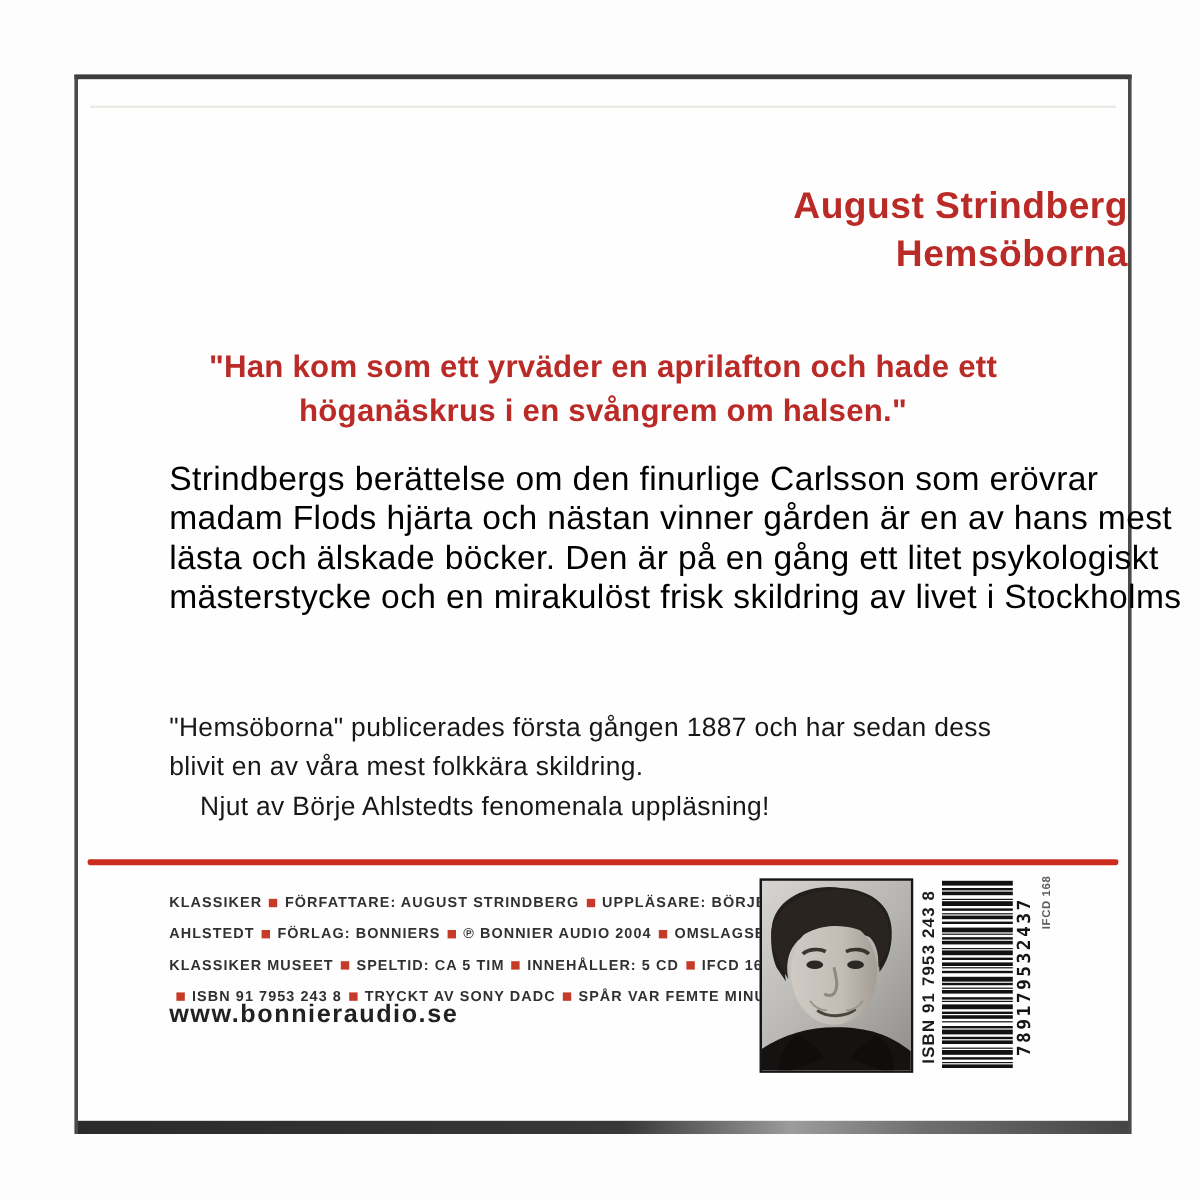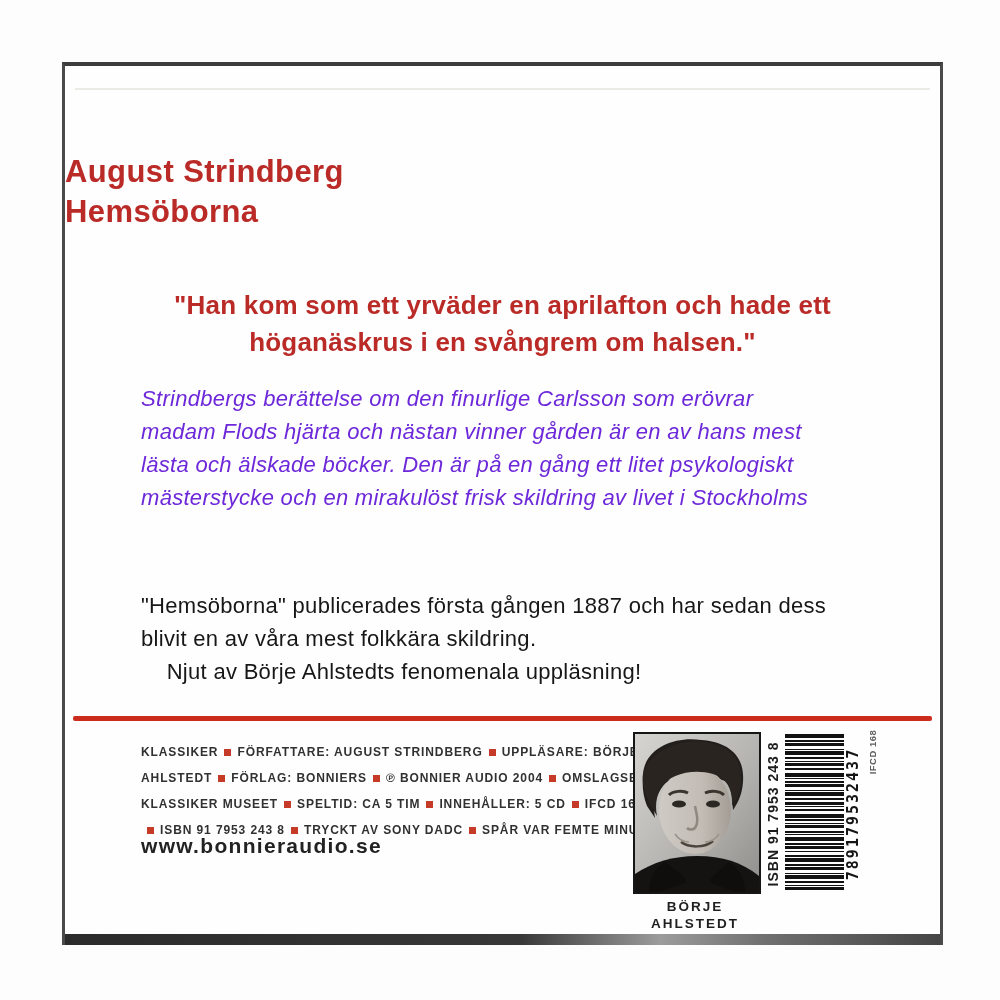--- a/index.html
+++ b/index.html
@@ -1,26 +1,26 @@
 <!DOCTYPE html>
 <html><head>
 <meta charset="utf-8">
 <style>
   html,body{margin:0;padding:0;background:#ffffff;}
   .stage{position:relative;width:1000px;height:1000px;background:#fdfdfd;overflow:hidden;
          font-family:"Liberation Sans", sans-serif;}
   .cover{position:absolute;left:62px;top:62px;width:875px;height:879px;background:#fefefe;
          border-top:4px solid #3d3d3d;border-left:3px solid #4a4a4a;border-right:3px solid #4a4a4a;}
   .inlay-edge{position:absolute;top:22px;left:10px;right:10px;height:2px;background:#eceae5;}
-  .title-block{position:absolute;top:86px;left:0;width:100%;text-align:left;
+  .title-block{position:absolute;top:86px;left:0;width:100%;text-align:right;
                font-weight:bold;font-size:31px;line-height:40px;letter-spacing:0.4px;}
   .quote-block{position:absolute;top:221px;left:0;width:100%;text-align:center;
                font-weight:bold;font-size:26px;line-height:37px;letter-spacing:0.2px;}
   .body-block{position:absolute;top:316px;left:76px;width:748px;
-              font-size:22px;line-height:33px;color:#6d28d9;letter-spacing:0.3px;font-style:italic;}
+              font-size:28px;line-height:33px;color:#000000;letter-spacing:0.3px;}
   .para2-block{position:absolute;top:523px;left:76px;width:748px;
               font-size:22px;line-height:33px;color:#171717;letter-spacing:0.3px;}
   .ln{white-space:pre;}
   .red-rule{position:absolute;top:650px;left:8px;right:8px;height:5px;background:#cc2c1e;border-radius:2px;}
   .credits{position:absolute;top:673px;left:76px;width:520px;
            font-size:12px;font-weight:bold;letter-spacing:0.9px;line-height:26px;color:#313131;}
   .credit-line{white-space:nowrap;}
   .sq{display:inline-block;width:7px;height:7px;background:#c63a28;margin:0 6px 1px 6px;vertical-align:middle;}
   .website{position:absolute;top:768px;left:76px;font-size:21px;font-weight:bold;
            letter-spacing:1.3px;color:#222;}
@@ -108,24 +108,20 @@
         <path d="M60,72 C62,82 64,88 60,94 C58,96 54,96 52,94" stroke="#8f887f" stroke-width="2.5" fill="none"></path>
         <path d="M46,108 C54,114 70,114 78,107" stroke="#4a443d" stroke-width="2.5" fill="none"></path>
         <path d="M40,100 C44,106 50,108 54,108" stroke="#9a938a" stroke-width="1.5" fill="none"></path>
         <path d="M84,100 C80,106 74,108 70,108" stroke="#9a938a" stroke-width="1.5" fill="none"></path>
         <path d="M0,158 L0,140 C18,128 38,122 62,122 C88,122 106,128 124,142 L124,158 Z" fill="#151311"></path>
         <path d="M30,128 C40,136 48,140 52,148 L24,158 L14,158 C14,144 20,134 30,128 Z" fill="#100e0c"></path>
         <path d="M94,128 C86,136 78,140 74,148 L100,158 L110,158 C110,144 104,134 94,128 Z" fill="#100e0c"></path>
       </svg>
     </div>
 
-    <div class="photo-caption">
-        <div class="ln">BÖRJE</div>
-        <div class="ln">AHLSTEDT</div>
-      </div>
 
     <div class="bars" id="bars">
         <div class="bar" style="top: 0px; height: 4px;"></div>
         <div class="bar" style="top: 6px; height: 2px;"></div>
         <div class="bar" style="top: 9px; height: 3px;"></div>
         <div class="bar" style="top: 15px; height: 1px;"></div>
         <div class="bar" style="top: 17px; height: 4px;"></div>
         <div class="bar" style="top: 23px; height: 2px;"></div>
         <div class="bar" style="top: 27px; height: 1px;"></div>
         <div class="bar" style="top: 29px; height: 3px;"></div>

